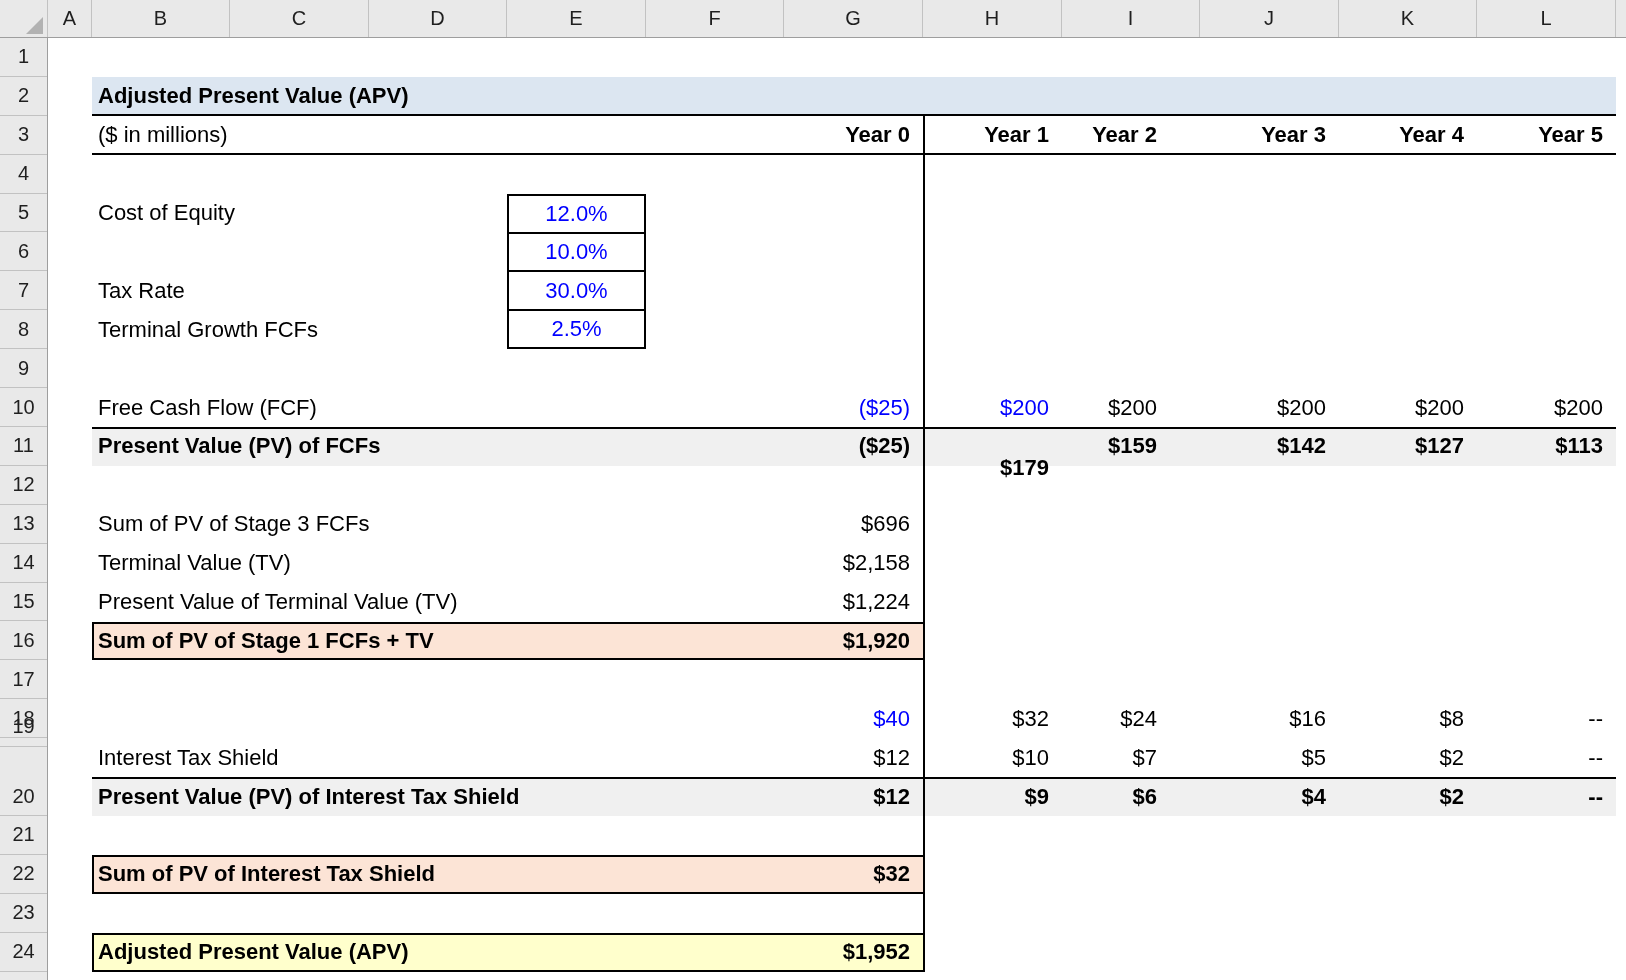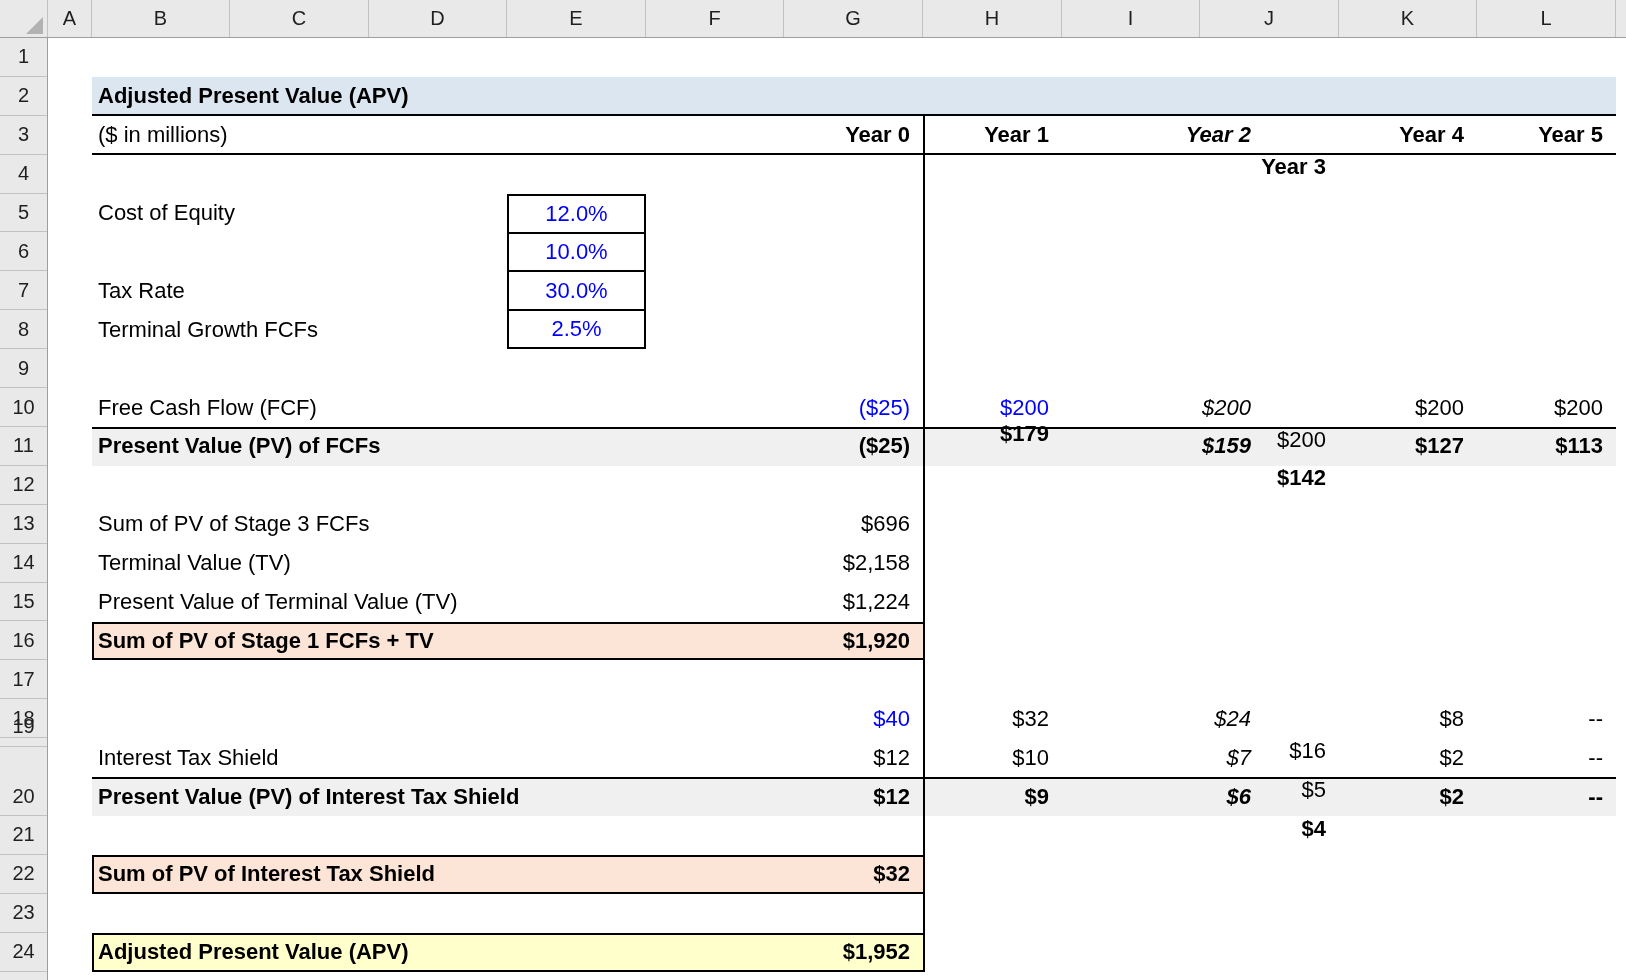--- a/index.html
+++ b/index.html
@@ -21,22 +21,22 @@
   
   .cell{position:absolute;height:38.9px;display:flex;align-items:center;font-size:22px;
         z-index:3;box-sizing:border-box;white-space:nowrap;}
   .num{justify-content:flex-end;padding-right:13px;}
   .lbl{padding-left:6px;}
   .b{font-weight:700;}
   .blue{color:#0000ff;}
   .cLbl{left:92px;width:640px;}
   .cG{left:784px;width:139px;}
   .cH{left:923px;width:139px;}
-  .cI{left:1126px;width:138px;font-style:italic;}
-  .cJ{left:1200px;width:139px;margin-top:32px;}
+  .cI{left:1032px;width:138px;}
+  .cJ{left:1200px;width:139px;}
   .cK{left:1339px;width:138px;text-align:center;}
   .cL{left:1477px;width:139px;}
   .band{position:absolute;z-index:1;box-sizing:border-box;}
   #titleband{left:92px;top:77px;width:1524px;height:39px;background:#dce6f1;border-bottom:2px solid #000;z-index:2;}
   #row3line{left:92px;top:116px;width:1524px;height:39px;border-bottom:2px solid #000;z-index:1;}
   #grayband11{left:92px;top:427px;width:1524px;height:38.9px;background:#f0f0f0;border-top:2px solid #000;}
   #grayband20{left:92px;top:777.1px;width:1524px;height:38.9px;background:#f0f0f0;border-top:2px solid #000;}
   #peachband16{left:92px;top:621.5px;width:833px;height:38.9px;background:#fce4d6;border:2px solid #000;}
   #peachband22{left:92px;top:854.9px;width:833px;height:38.9px;background:#fce4d6;border:2px solid #000;}
   #yellowband24{left:92px;top:932.7px;width:833px;height:38.9px;background:#ffffcc;border:2px solid #000;}
@@ -128,21 +128,21 @@
   <div class="cell lbl cLbl" style="top:388.1px">Free Cash Flow (FCF)</div>
   <div class="cell num blue cG" style="top:388.1px">($25)</div>
   <div class="cell num blue cH" style="top:388.1px">$200</div>
   <div class="cell num cI" style="top:388.1px">$200</div>
   <div class="cell num cJ" style="top:388.1px">$200</div>
   <div class="cell num cK" style="top:388.1px">$200</div>
   <div class="cell num cL" style="top:388.1px">$200</div>
 
   <div class="cell lbl b cLbl" style="top:427px">Present Value (PV) of FCFs</div>
   <div class="cell num b cG" style="top:427px">($25)</div>
-  <div class="cell num b cH" style="top:415px">$179</div>
+  <div class="cell num b cH" style="top:449px">$179</div>
   <div class="cell num b cI" style="top:427px">$159</div>
   <div class="cell num b cJ" style="top:427px">$142</div>
   <div class="cell num b cK" style="top:427px">$127</div>
   <div class="cell num b cL" style="top:427px">$113</div>
 
   <div class="cell lbl cLbl" style="top:504.8px">Sum of PV of Stage 3 FCFs</div>
   <div class="cell num cG" style="top:504.8px">$696</div>
   <div class="cell lbl cLbl" style="top:543.7px">Terminal Value (TV)</div>
   <div class="cell num cG" style="top:543.7px">$2,158</div>
   <div class="cell lbl cLbl" style="top:582.6px">Present Value of Terminal Value (TV)</div>

